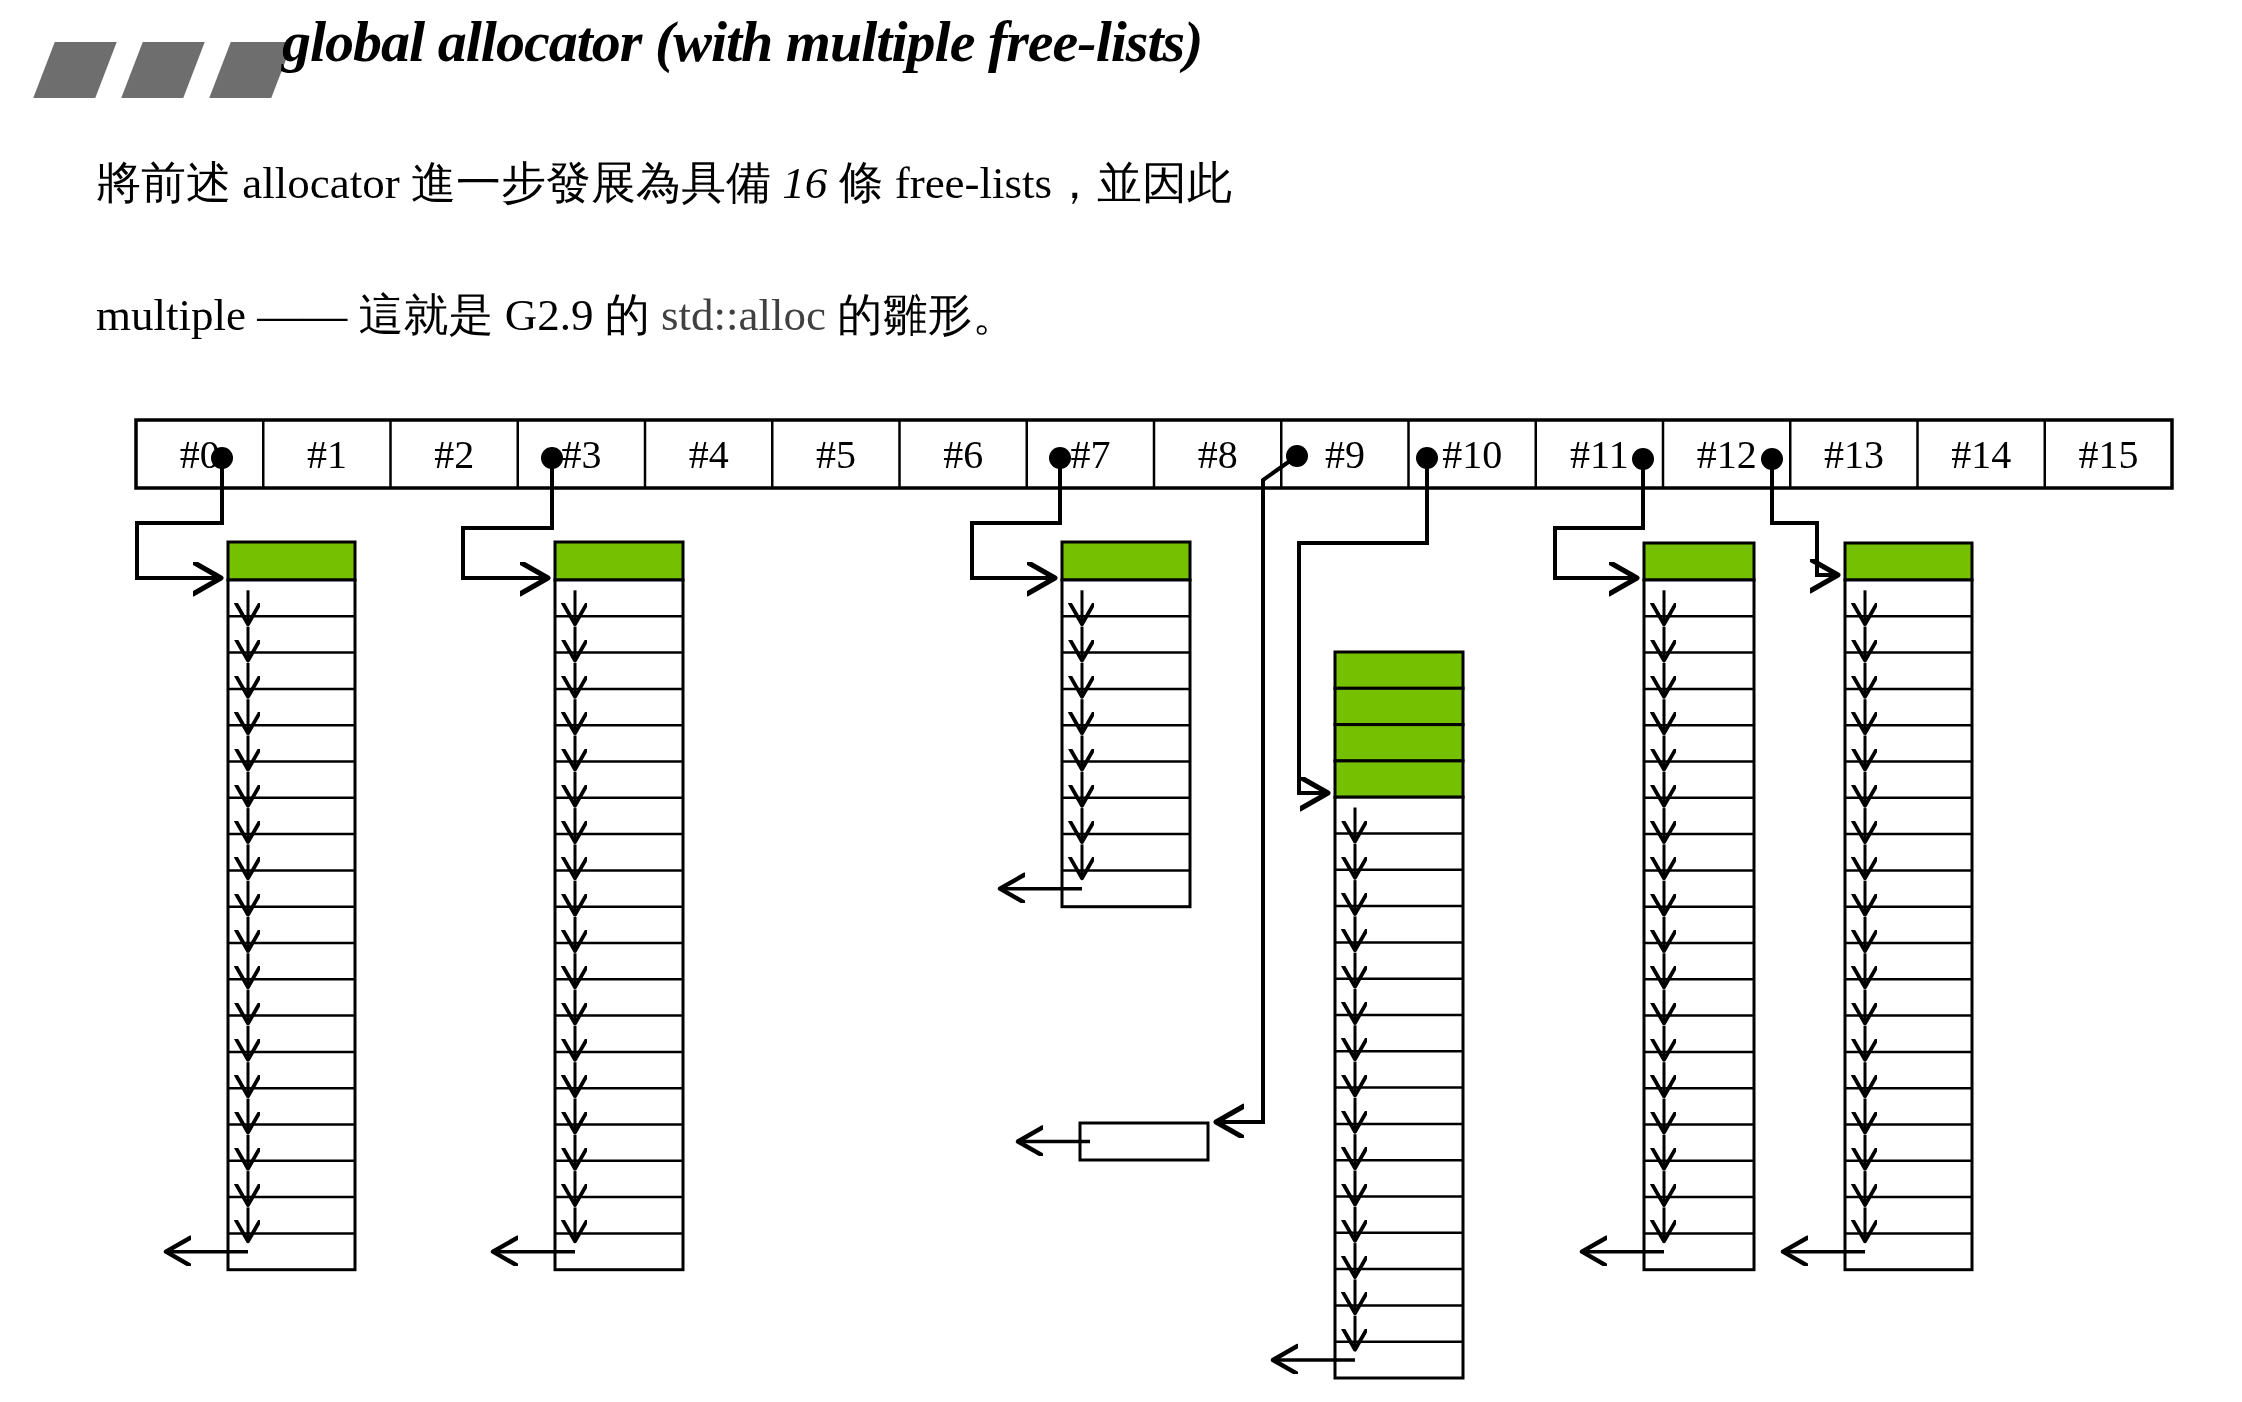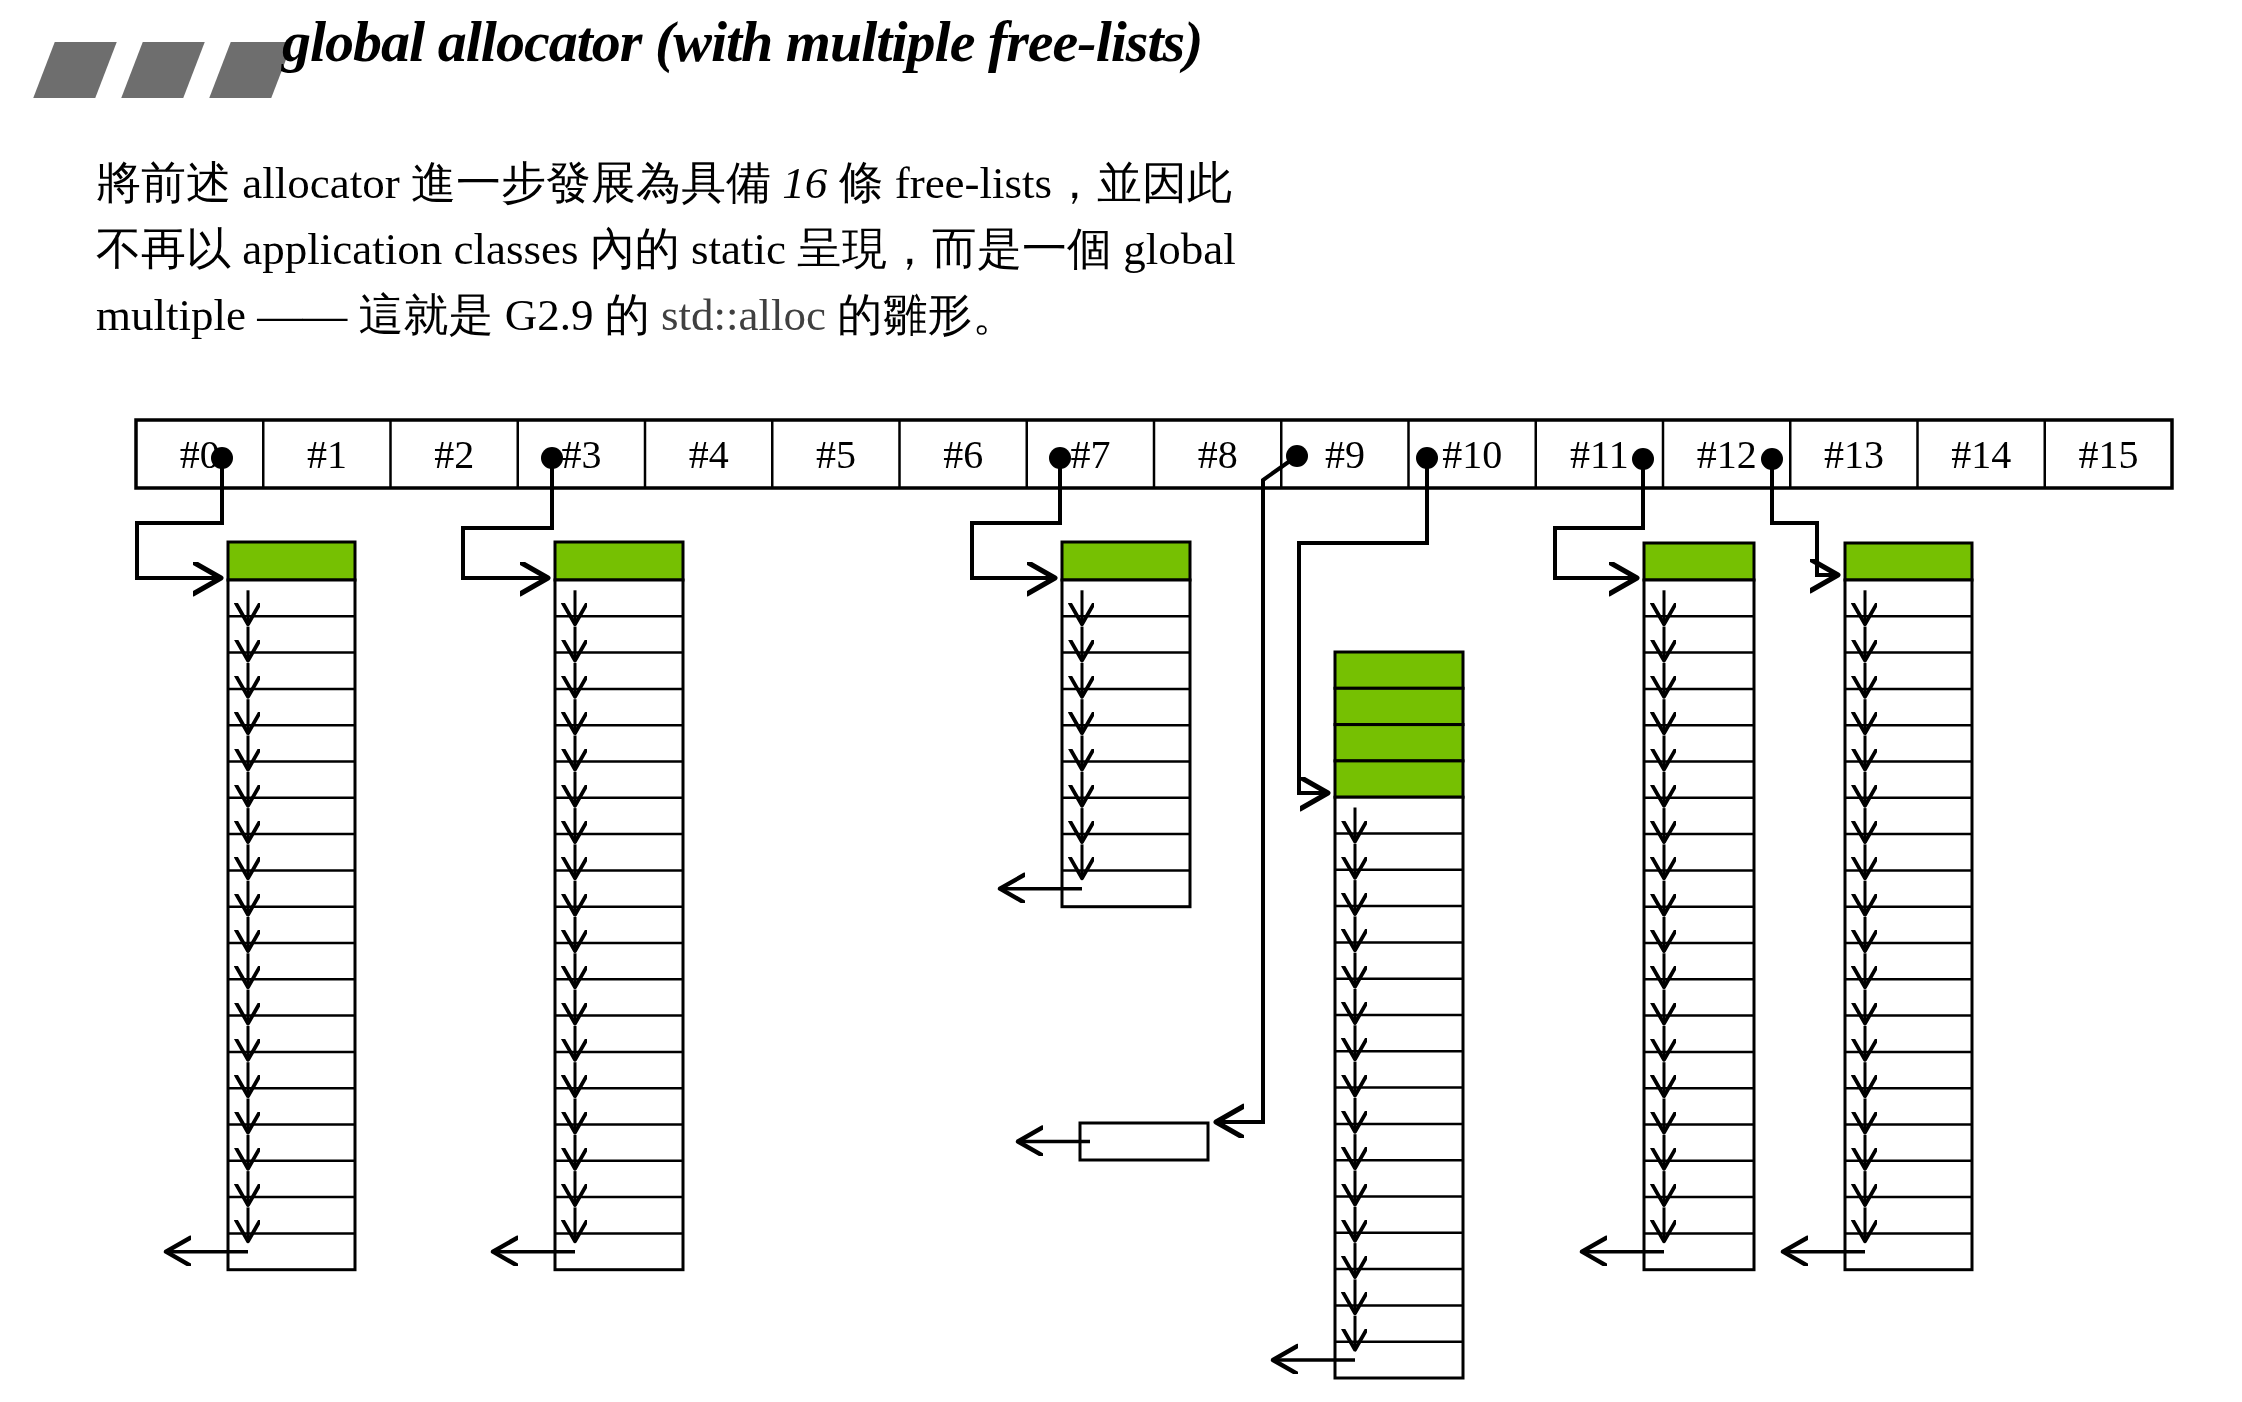--- a/index.html
+++ b/index.html
@@ -34,21 +34,21 @@
 <body>
 
 <div>
   <div class="deco-bar" id="deco-bar-1" style="background: rgb(110, 110, 110);"></div>
   <div class="deco-bar" id="deco-bar-2" style="background: rgb(110, 110, 110);"></div>
   <div class="deco-bar" id="deco-bar-3" style="background: rgb(110, 110, 110);"></div>
 </div>
 
 <h1 id="slide-title">global allocator (with multiple free-lists)</h1>
 
-<p id="intro-paragraph"><span>將前述 allocator 進一步發展為具備 </span><i>16</i><span> 條 free-lists，並因此</span><br><span>不再以 application classes 內的 static 呈現，而是一個 global</span><br><span>multiple —— 這就是 G2.9 的 </span><span class="code-blue" style="color: #404040;">std::alloc</span><span> 的雛形。</span></p>
+<p id="intro-paragraph"><span>將前述 allocator 進一步發展為具備 </span><i>16</i><span> 條 free-lists，並因此</span><br><br><span>multiple —— 這就是 G2.9 的 </span><span class="code-blue" style="color: #404040;">std::alloc</span><span> 的雛形。</span></p>
 
 <svg id="diagram-svg" width="2242" height="1402" viewBox="0 0 2242 1402">
     <defs>
       <marker id="chev" markerWidth="10" markerHeight="9" refX="7" refY="4" orient="auto" markerUnits="strokeWidth">
         <path d="M0,0 L7,4 L0,8" fill="none" stroke="#000000" stroke-width="1.25" stroke-linecap="round" stroke-linejoin="round"></path>
       </marker>
     </defs>
     <rect x="136" y="420" width="2036" height="68" fill="#ffffff" stroke="#000000" stroke-width="3.5"></rect>
     <text x="199.625" y="468" text-anchor="middle" font-size="40">#0</text>
     <line x1="263.25" y1="420" x2="263.25" y2="488" stroke="#000000" stroke-width="2.5"></line>

